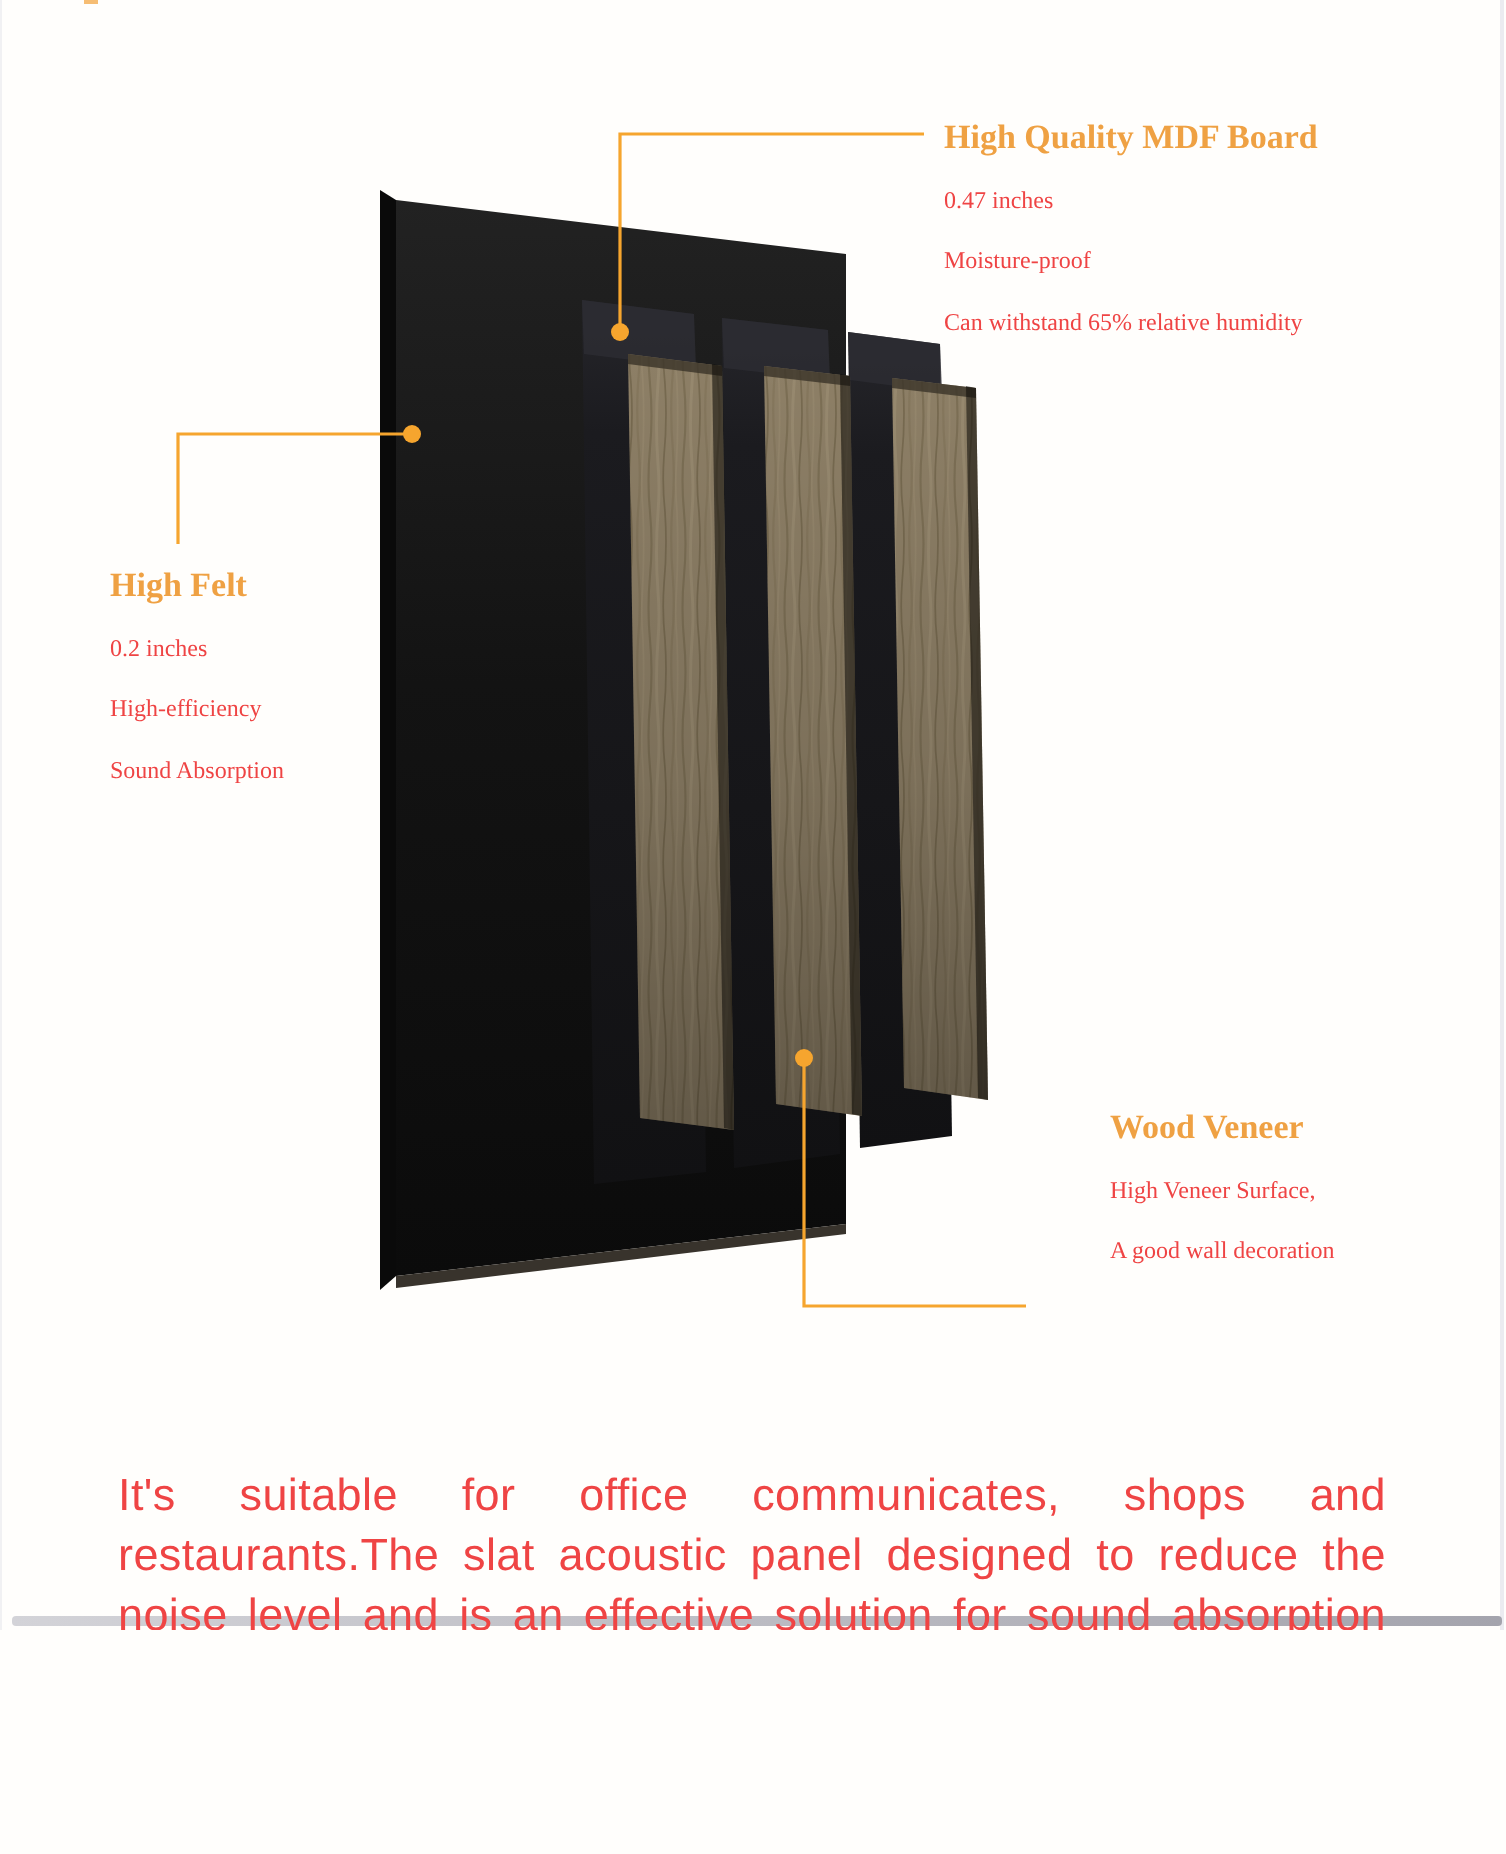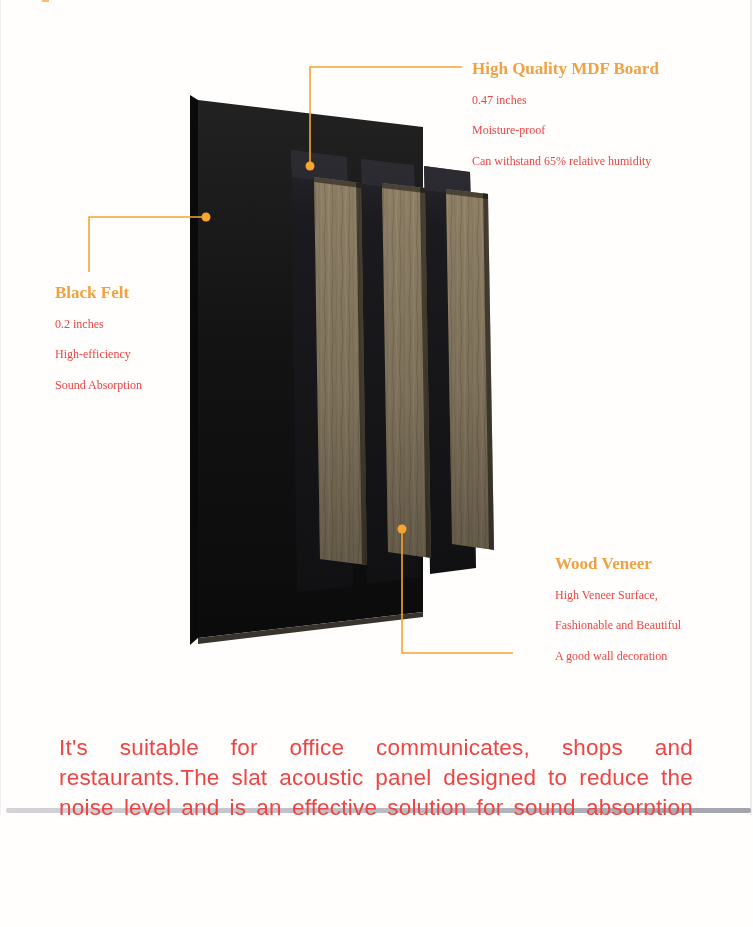--- a/index.html
+++ b/index.html
@@ -124,30 +124,29 @@
   </svg>
 
   <div class="callout-text mdf-block">
     <div class="callout-title">High Quality MDF Board</div>
     <div class="callout-line">0.47 inches</div>
     <div class="callout-line">Moisture-proof</div>
     <div class="callout-line">Can withstand 65% relative humidity</div>
   </div>
 
   <div class="callout-text felt-block">
-    <div class="callout-title">Black Felt</div>
+    <div class="callout-title">High Felt</div>
     <div class="callout-line">0.2 inches</div>
     <div class="callout-line">High-efficiency</div>
     <div class="callout-line">Sound Absorption</div>
   </div>
 
   <div class="callout-text veneer-block">
     <div class="callout-title">Wood Veneer</div>
     <div class="callout-line">High Veneer Surface,</div>
-    <div class="callout-line">Fashionable and Beautiful</div>
     <div class="callout-line">A good wall decoration</div>
   </div>
 
   <p class="description">It's suitable for office communicates, shops and restaurants.The slat acoustic panel designed to reduce the noise level and is an effective solution for sound absorption while bringing down the reverberation time for noise in the home.</p>
 
   <div class="top-mark"></div>
   <div class="frame-left"></div>
   <div class="frame-right"></div>
   <div class="frame-bottom"></div>
 

